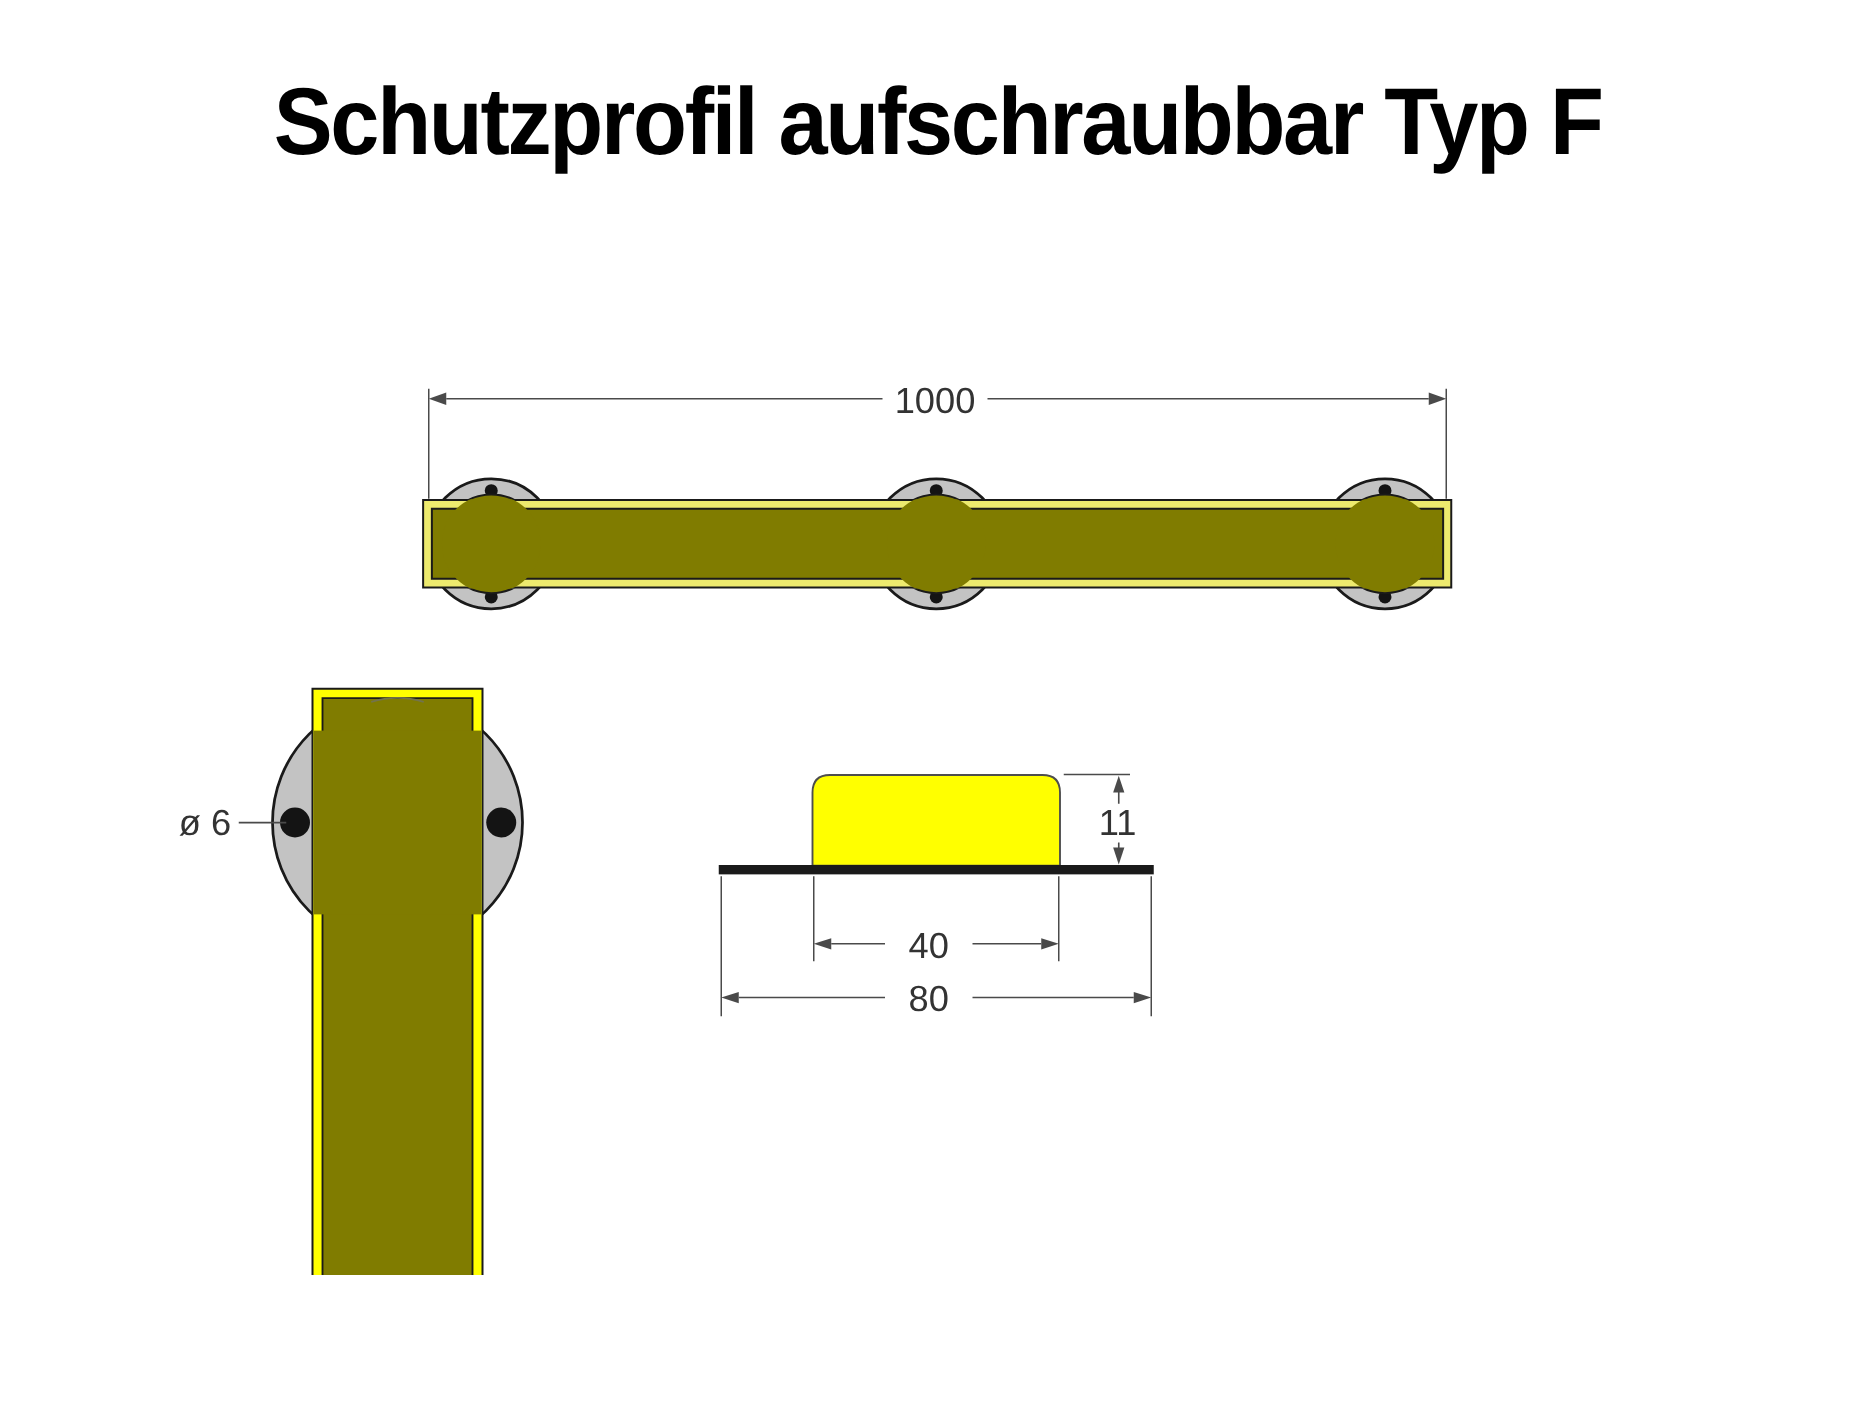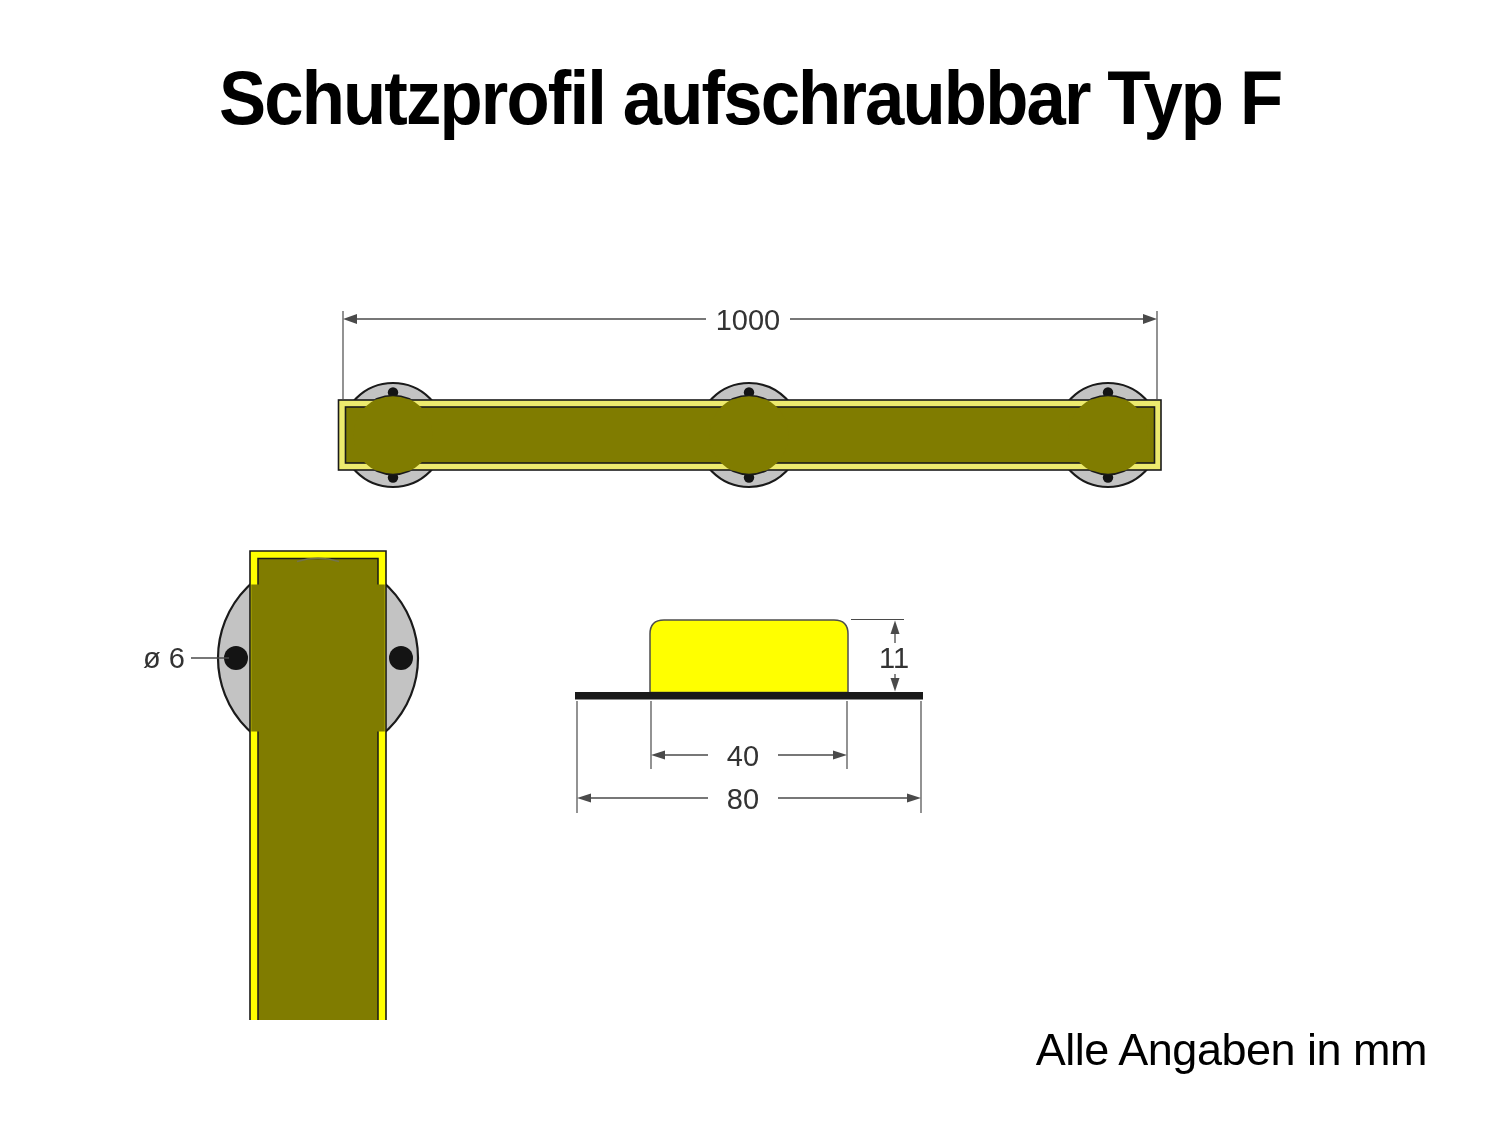--- a/index.html
+++ b/index.html
@@ -115,15 +115,14 @@
         <line class="ext-line" x1="921" y1="701" x2="921" y2="813"></line>
         <line class="dim-line" x1="591" y1="798" x2="708" y2="798"></line>
         <line class="dim-line" x1="778" y1="798" x2="907" y2="798"></line>
         <polygon points="577,798 591,793.5 591,802.5" stroke="none" fill="#4a4a4a"></polygon>
         <polygon points="921,798 907,793.5 907,802.5" stroke="none" fill="#4a4a4a"></polygon>
         <text class="dim-text" x="743" y="809" text-anchor="middle" stroke="none" fill="#333333">80</text>
       </g>
     </g>
   </svg>
 
-  <div class="note">Alle Angaben in mm</div>
 
 </div>
 
 </body></html>

